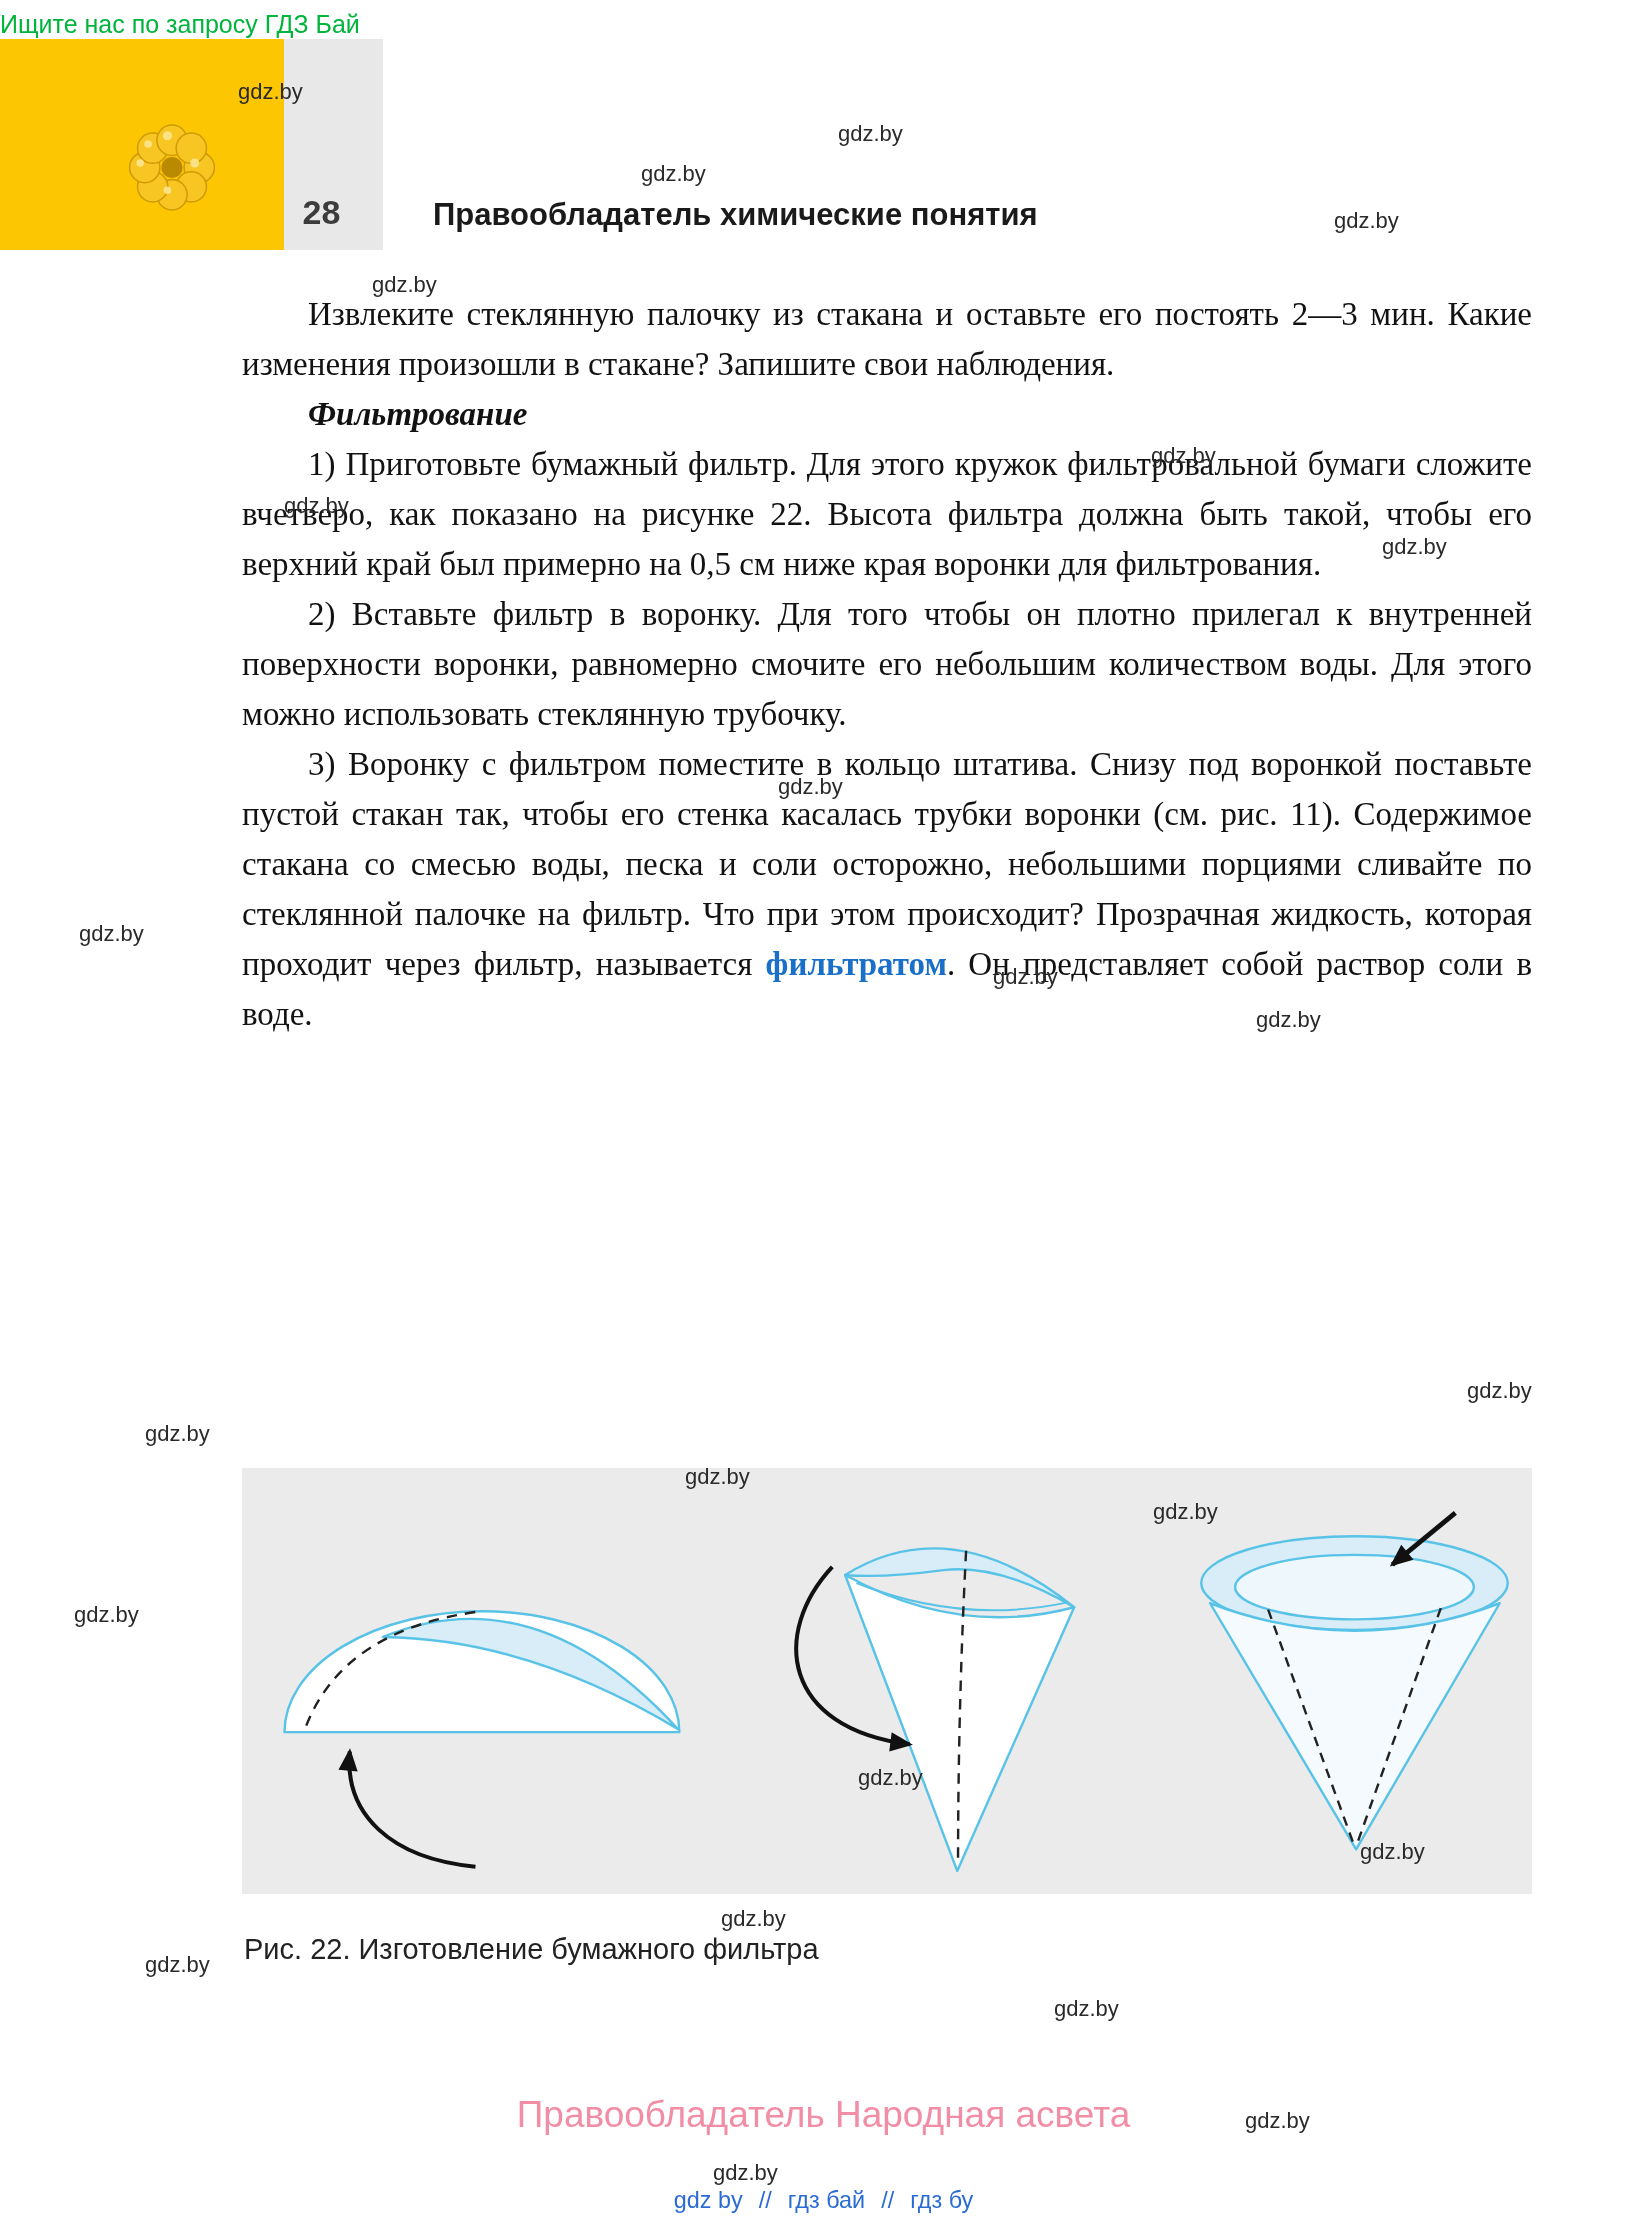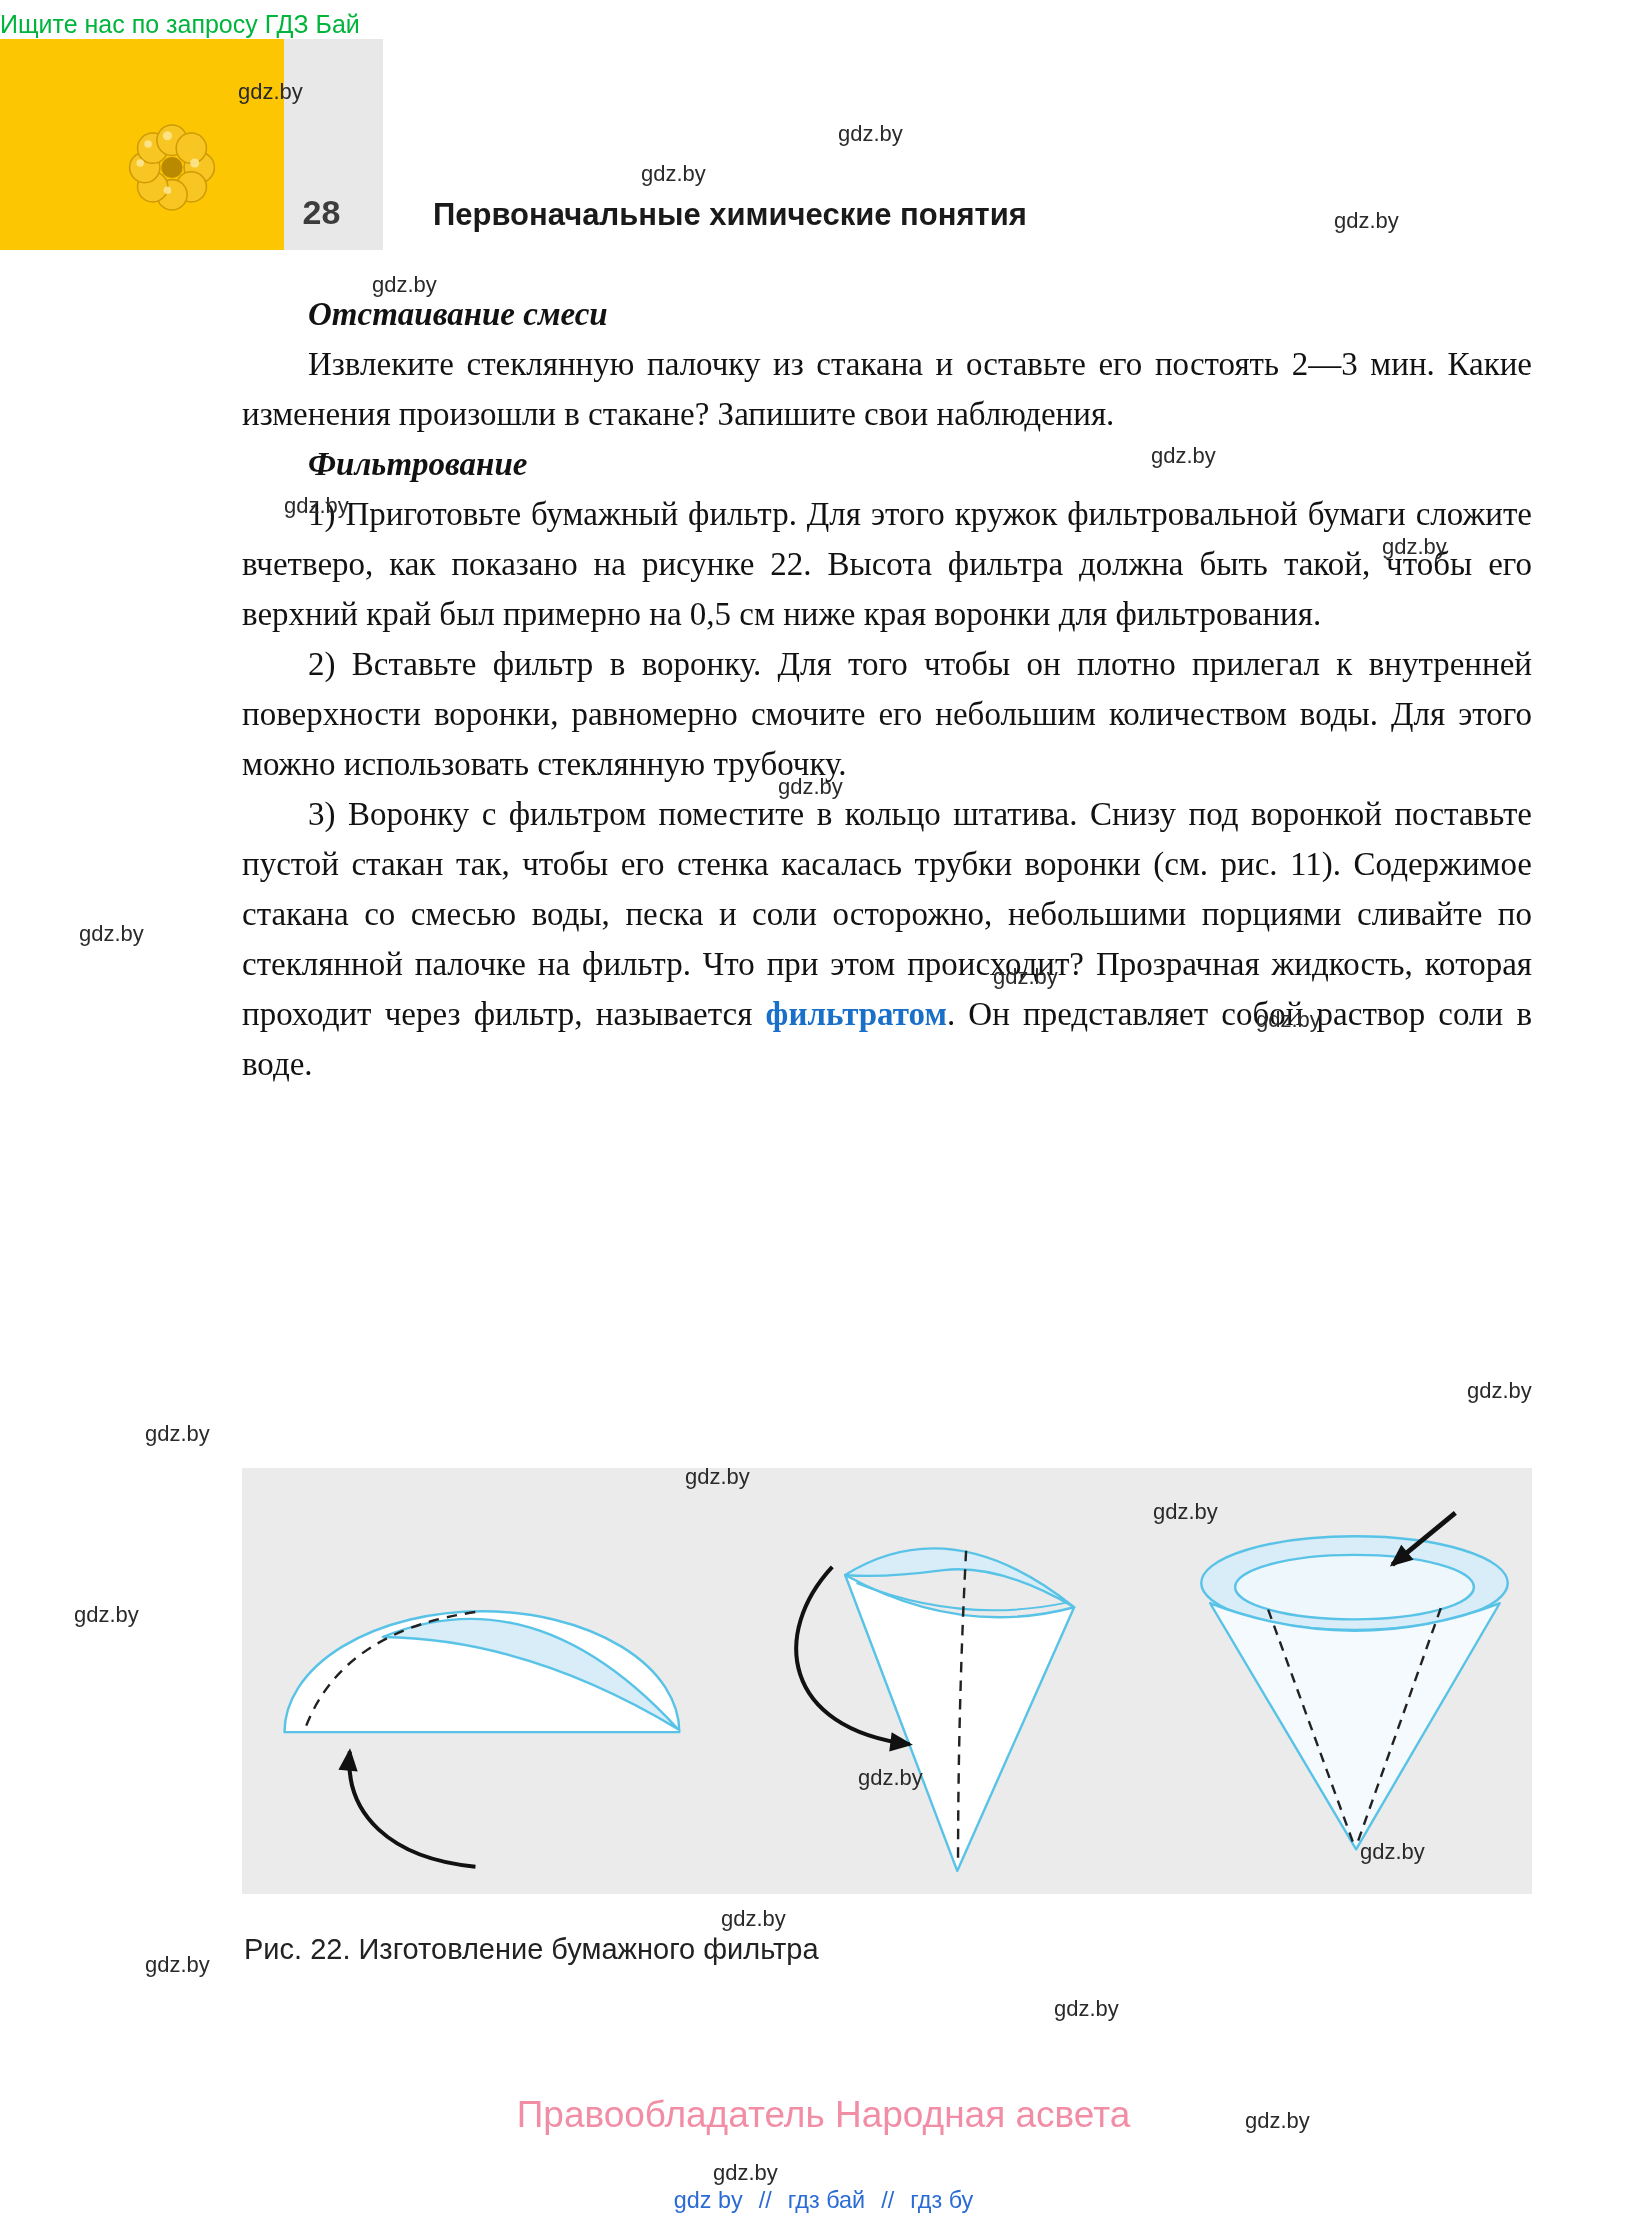--- a/index.html
+++ b/index.html
@@ -109,24 +109,23 @@
   <g fill="#ffe898" opacity="0.85">
     <circle cx="100" cy="66" r="6"></circle>
     <circle cx="64" cy="30" r="6"></circle>
     <circle cx="38.5" cy="41" r="5"></circle>
     <circle cx="28" cy="66" r="5"></circle>
     <circle cx="64" cy="102" r="5"></circle>
   </g>
 </svg>
 
 <div class="page-number">28</div>
-<div class="chapter-title">Первоначальные химические понятия</div>
+<div class="chapter-title">Правообладатель химические понятия</div>
 
 <div class="content">
-  <p class="subhead">Отстаивание смеси</p>
   <p>Извлеките стеклянную палочку из стакана и оставьте его постоять 2—3 мин. Какие изменения произошли в стакане? Запишите свои наблюдения.</p>
   <p class="subhead">Фильтрование</p>
   <p>1) Приготовьте бумажный фильтр. Для этого кружок фильтровальной бумаги сложите вчетверо, как показано на рисунке 22. Высота фильтра должна быть такой, чтобы его верхний край был примерно на 0,5 см ниже края воронки для фильтрования.</p>
   <p>2) Вставьте фильтр в воронку. Для того чтобы он плотно прилегал к внутренней поверхности воронки, равномерно смочите его небольшим количеством воды. Для этого можно использовать стеклянную трубочку.</p>
   <p><span>3) Воронку с фильтром поместите в кольцо штатива. Снизу под воронкой поставьте пустой стакан так, чтобы его стенка касалась трубки воронки (см. рис. 11). Содержимое стакана со смесью воды, песка и соли осторожно, небольшими порциями сливайте по стеклянной палочке на фильтр. Что при этом происходит? Прозрачная жидкость, которая проходит через фильтр, называется </span><span class="term">фильтратом</span><span>. Он представляет собой раствор соли в воде.</span></p>
 </div>
 
 <div class="figure">
 
   <svg class="fig-svg svg1" viewBox="0 0 520 440">

